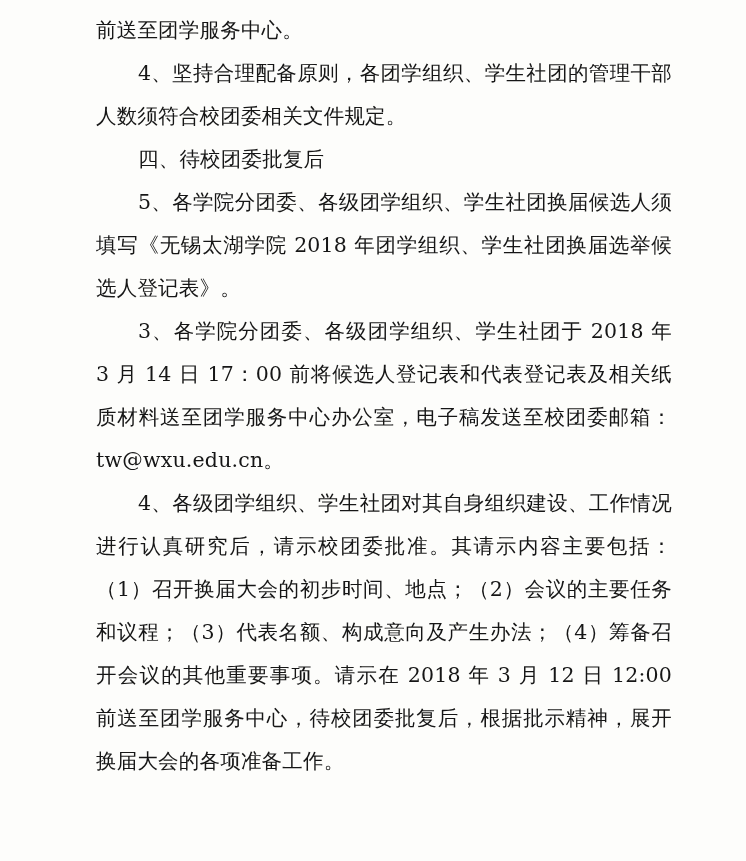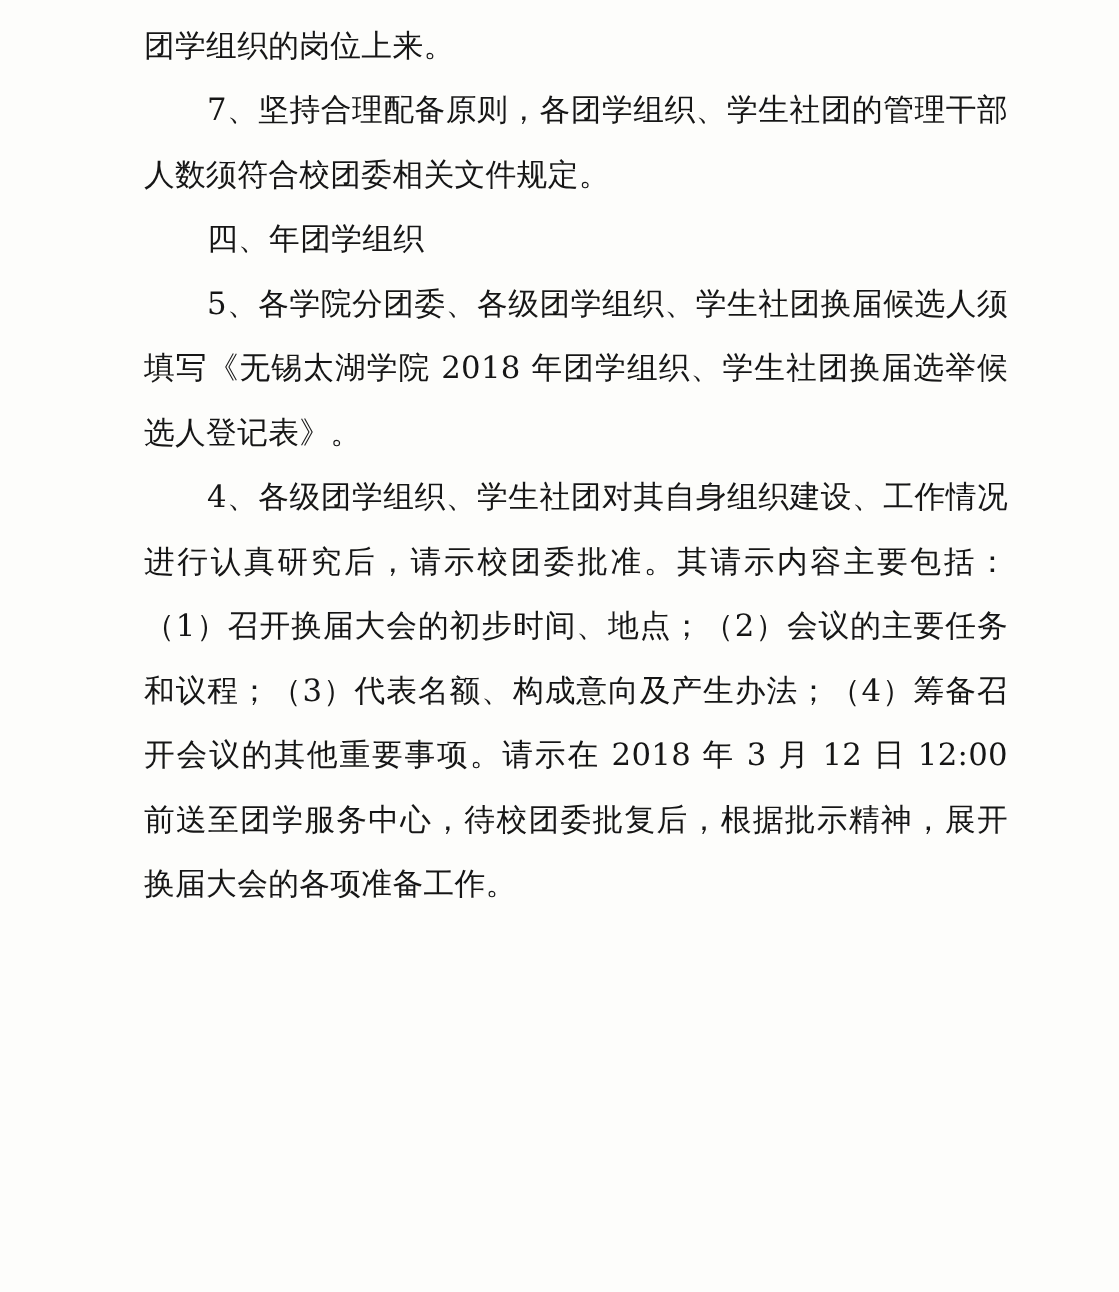--- a/index.html
+++ b/index.html
@@ -47,26 +47,27 @@
   .spacer-sm { height: 9px; }
 </style>
 </head>
 <body>
 
 <div id="page">
   <div class="doc-body">
 
     <div class="spacer-sm"></div>
 
-    <p class="para cont">团学组织的岗位上来。</p>
+    <p class="para cont">前送至团学服务中心。</p>
 
-    <p class="para indent">7、坚持合理配备原则，各团学组织、学生社团的管理干部人数须符合校团委相关文件规定。</p>
+    <p class="para indent">4、坚持合理配备原则，各团学组织、学生社团的管理干部人数须符合校团委相关文件规定。</p>
 
-    <p class="para indent">四、年团学组织</p>
+    <p class="para indent">四、待校团委批复后</p>
 
     <p class="para indent">5、各学院分团委、各级团学组织、学生社团换届候选人须填写《无锡太湖学院 2018 年团学组织、学生社团换届选举候选人登记表》。</p>
 
 
+    <p class="para indent">3、各学院分团委、各级团学组织、学生社团于 2018 年 3 月 14 日 17：00 前将候选人登记表和代表登记表及相关纸质材料送至团学服务中心办公室，电子稿发送至校团委邮箱：tw@wxu.edu.cn。</p>
 
     <p class="para indent">4、各级团学组织、学生社团对其自身组织建设、工作情况进行认真研究后，请示校团委批准。其请示内容主要包括：（1）召开换届大会的初步时间、地点；（2）会议的主要任务和议程；（3）代表名额、构成意向及产生办法；（4）筹备召开会议的其他重要事项。请示在 2018 年 3 月 12 日 12:00 前送至团学服务中心，待校团委批复后，根据批示精神，展开换届大会的各项准备工作。</p>
 
   </div>
 </div>
 
 </body></html>

